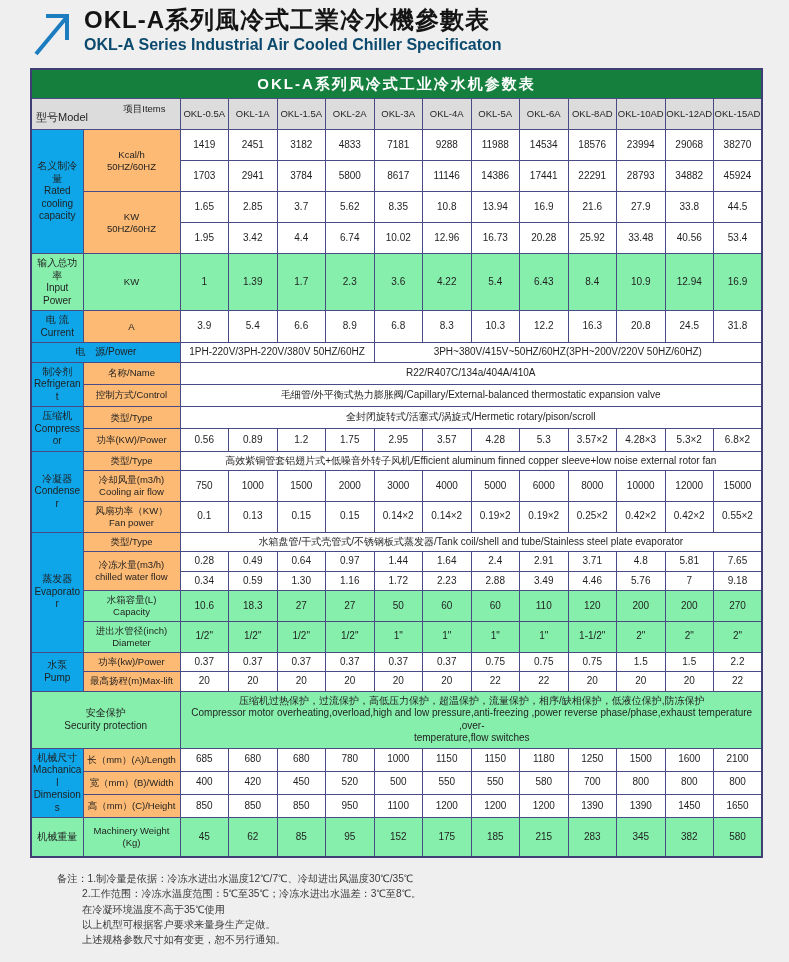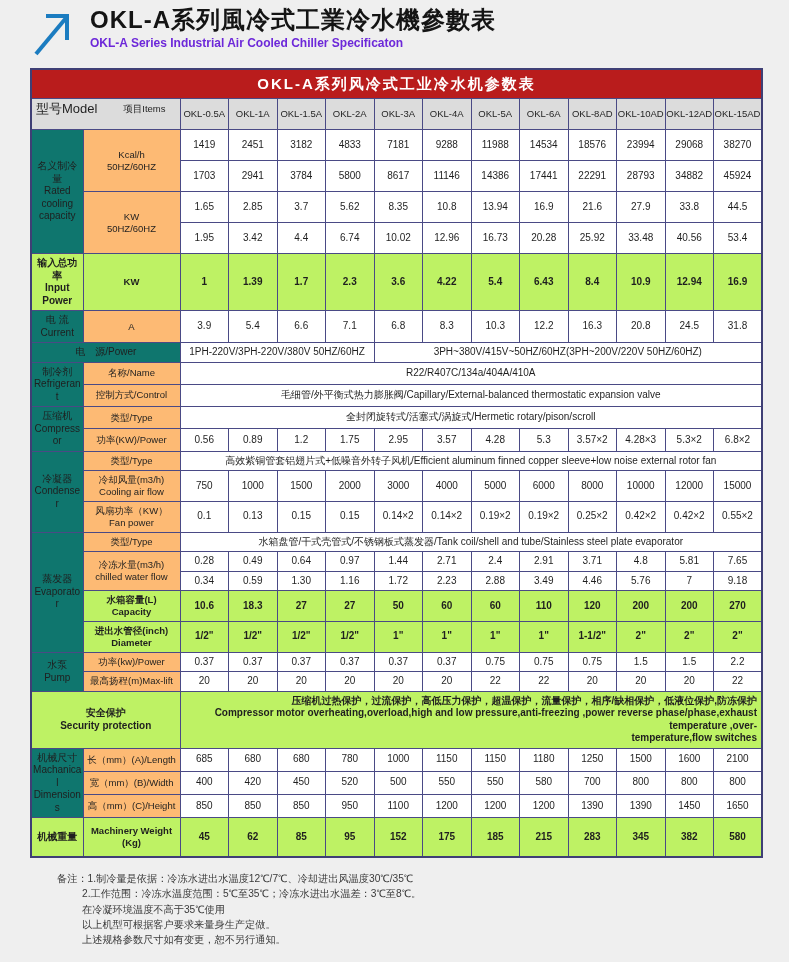--- a/index.html
+++ b/index.html
@@ -7,57 +7,57 @@
     width:789px;height:962px;overflow:hidden;
     background:#efefef;
     font-family:"Liberation Sans",sans-serif;
     color:#222;
   }
   .page{padding:4px 26px 0 30px;}
 
   
   .hdr{display:flex;align-items:flex-start;margin-bottom:10px;}
   .logo{width:44px;height:50px;flex:0 0 44px;margin-top:4px;}
-  .titles{margin-left:16px;}
+  .titles{margin-left:10px;}
   .title-zh{font-size:24px;font-weight:700;color:#141414;letter-spacing:1px;line-height:1.2;margin-top:2px;}
-  .title-en{font-size:12px;font-weight:600;color:#6d28d9;margin-top:1px;}
+  .title-en{font-size:16px;font-weight:600;color:#0c4a6e;margin-top:1px;}
 
   
   table.spec{
     border-collapse:collapse;table-layout:fixed;width:733px;
     border:2px solid #3f3f75;background:#fff;
   }
   .col-cat{width:52px;}
   .col-sub{width:97px;}
   td{
     border:1px solid #4a4a85;
     text-align:center;vertical-align:middle;
     font-size:10px;line-height:1.25;
     padding:3px 1px;background:#fff;color:#1f1f1f;
     white-space:pre-line;word-wrap:break-word;
   }
   td.banner{
-    background:#b91c1c;color:#fff;font-size:15px;font-weight:700;
+    background:#15803d;color:#fff;font-size:15px;font-weight:700;
     letter-spacing:2px;height:24px;padding:2px 0;
   }
   tr.head td{background:#dcdcdc;font-size:9.5px;height:26px;padding:2px 0;}
-  td.cat{background:#0f766e;font-size:10px;}
+  td.cat{background:#0ea5e9;font-size:10px;}
   td.sub{background:#fdba74;font-size:9.5px;}
   td.text{font-size:10px;}
-  tr.shade td{background:#bef264;font-weight:bold;}
+  tr.shade td{background:#86efac;}
   tr.tall td{height:24px;margin-top:20px;}
   tr.tall2 td{height:32px;}
-  td.al-left{text-align:right;padding-left:6px;padding-right:4px;}
+  td.al-left{text-align:center;padding-left:6px;padding-right:4px;}
   
   td.diag{
     position:relative;background-color:#dcdcdc;padding:0;
     background-image:linear-gradient(to bottom right,
       transparent 49.4%, #4a4a85 49.4%, #4a4a85 50.8%, transparent 50.8%);
   }
-  td.diag .corner-model{position:absolute;left:4px;bottom:12px;font-size:13px;}
+  td.diag .corner-model{position:absolute;left:4px;bottom:4px;font-size:11px;}
   td.diag .corner-items{position:absolute;right:14px;top:4px;font-size:9.5px;}
 
   
   .notes{margin-top:13px;font-size:10.2px;line-height:1.5;color:#3a3a3a;}
   .note-line{white-space:nowrap;}
   .indent-0{padding-left:0;margin-top:23px;}
   .indent-1{padding-left:27px;}
   .indent-2{padding-left:52px;}
 </style>
 </head>
@@ -182,21 +182,21 @@
           <td class="data">12.94</td>
           <td class="data">16.9</td>
         </tr>
         <tr>
           <td class="cat">电 流
 Current</td>
           <td class="sub">A</td>
           <td class="data">3.9</td>
           <td class="data">5.4</td>
           <td class="data">6.6</td>
-          <td class="data">7.1</td>
+          <td class="data">8.9</td>
           <td class="data">6.8</td>
           <td class="data">8.3</td>
           <td class="data">10.3</td>
           <td class="data">12.2</td>
           <td class="data">16.3</td>
           <td class="data">20.8</td>
           <td class="data">24.5</td>
           <td class="data">31.8</td>
         </tr>
         <tr>
@@ -280,21 +280,21 @@
           <td colspan="12" class="text">水箱盘管/干式壳管式/不锈钢板式蒸发器/Tank coil/shell and tube/Stainless steel plate evaporator</td>
         </tr>
         <tr>
           <td rowspan="2" class="sub">冷冻水量(m3/h)
 chilled water flow</td>
           <td class="data">0.28</td>
           <td class="data">0.49</td>
           <td class="data">0.64</td>
           <td class="data">0.97</td>
           <td class="data">1.44</td>
-          <td class="data">2.71</td>
+          <td class="data">1.64</td>
           <td class="data">2.4</td>
           <td class="data">2.91</td>
           <td class="data">3.71</td>
           <td class="data">4.8</td>
           <td class="data">5.81</td>
           <td class="data">7.65</td>
         </tr>
         <tr>
           <td class="data">0.34</td>
           <td class="data">0.59</td>

